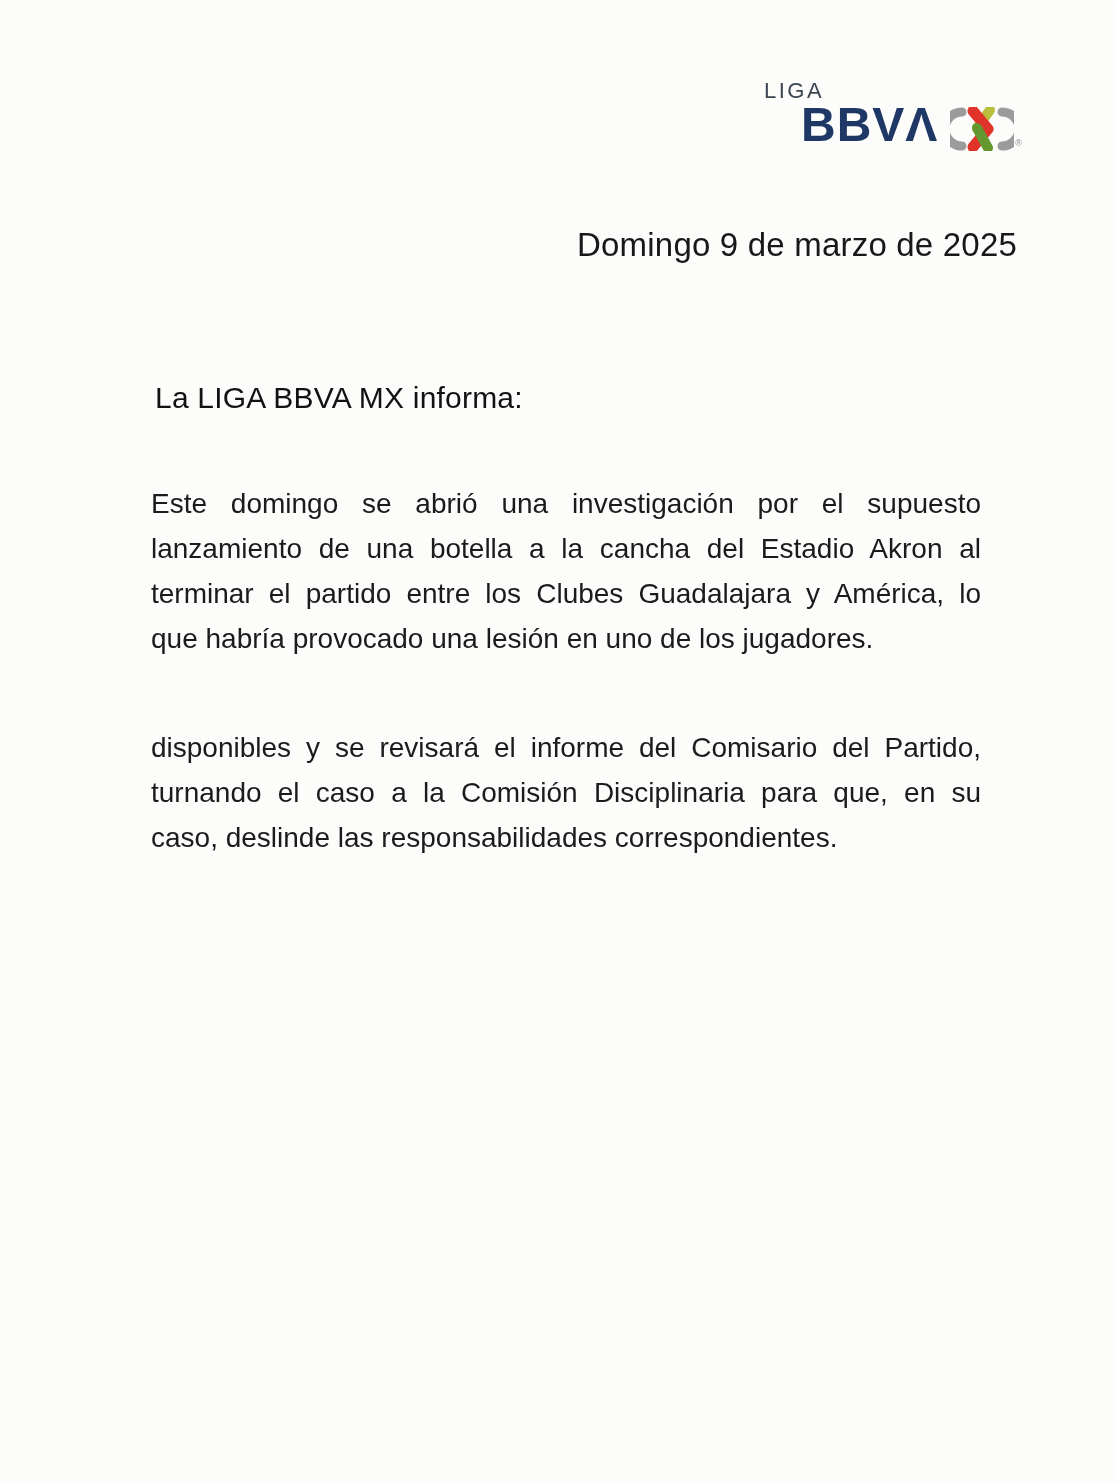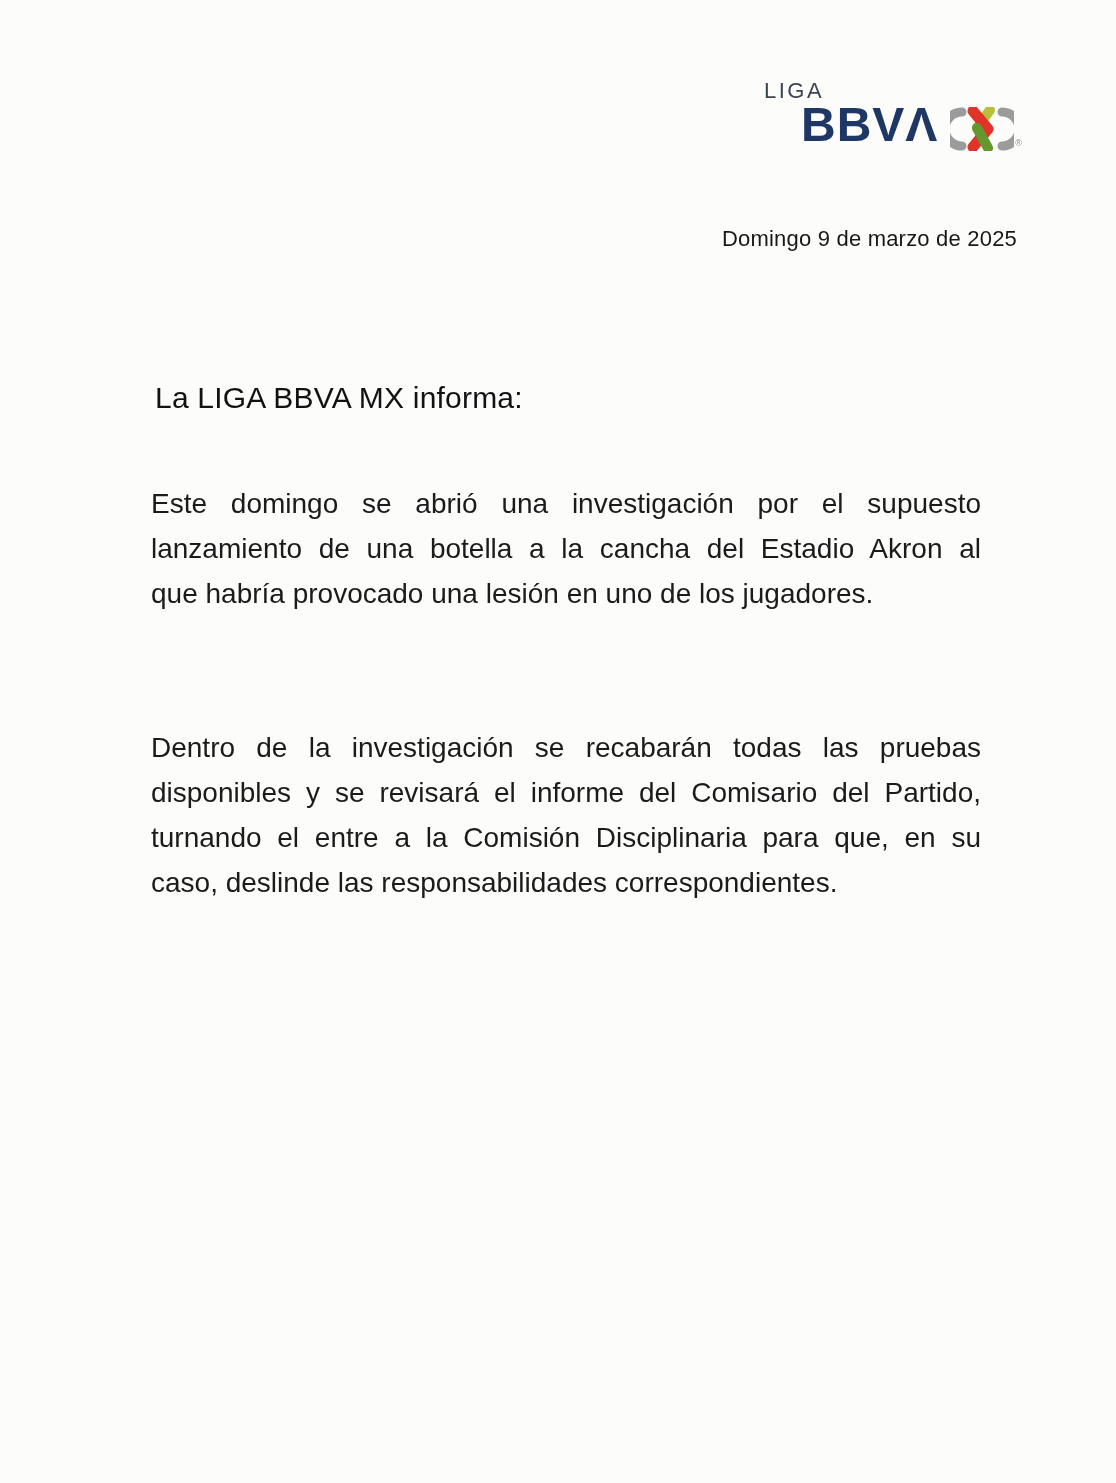--- a/index.html
+++ b/index.html
@@ -29,21 +29,21 @@
   }
   .ball-svg{margin-left:12px;margin-top:27px;display:block;}
   .rmark{
     align-self:flex-end;
     font-size:9px;color:#8a8a8a;line-height:9px;
     margin-left:1px;margin-bottom:3px;
   }
   
   .date-line{
     position:absolute;top:226px;right:131px;
-    font-size:22px;color:#181818;letter-spacing:.2px;
+    font-size:33px;color:#181818;letter-spacing:.2px;
   }
   
   .doc-heading{
     position:absolute;top:381px;left:155px;margin:0;
     font-size:30px;font-weight:400;color:#121212;
     letter-spacing:.2px;
   }
   
   .para{
     position:absolute;left:151px;width:830px;
@@ -77,23 +77,23 @@
     <span class="rmark">®</span>
   </div>
 
   <div class="date-line">Domingo 9 de marzo de 2025</div>
 
   <h1 class="doc-heading">La LIGA BBVA MX informa:</h1>
 
   <div class="para para-1">
     <div class="pline">Este domingo se abrió una investigación por el supuesto</div>
     <div class="pline">lanzamiento de una botella a la cancha del Estadio Akron al</div>
+    <div class="pline">terminar el partido entre los Clubes Guadalajara y América, lo</div>
     <div class="pline last">que habría provocado una lesión en uno de los jugadores.</div>
   </div>
 
   <div class="para para-2">
-    <div class="pline">Dentro de la investigación se recabarán todas las pruebas</div>
     <div class="pline">disponibles y se revisará el informe del Comisario del Partido,</div>
-    <div class="pline">turnando el entre a la Comisión Disciplinaria para que, en su</div>
+    <div class="pline">turnando el caso a la Comisión Disciplinaria para que, en su</div>
     <div class="pline last">caso, deslinde las responsabilidades correspondientes.</div>
   </div>
 
 </div>
 
 </body></html>

